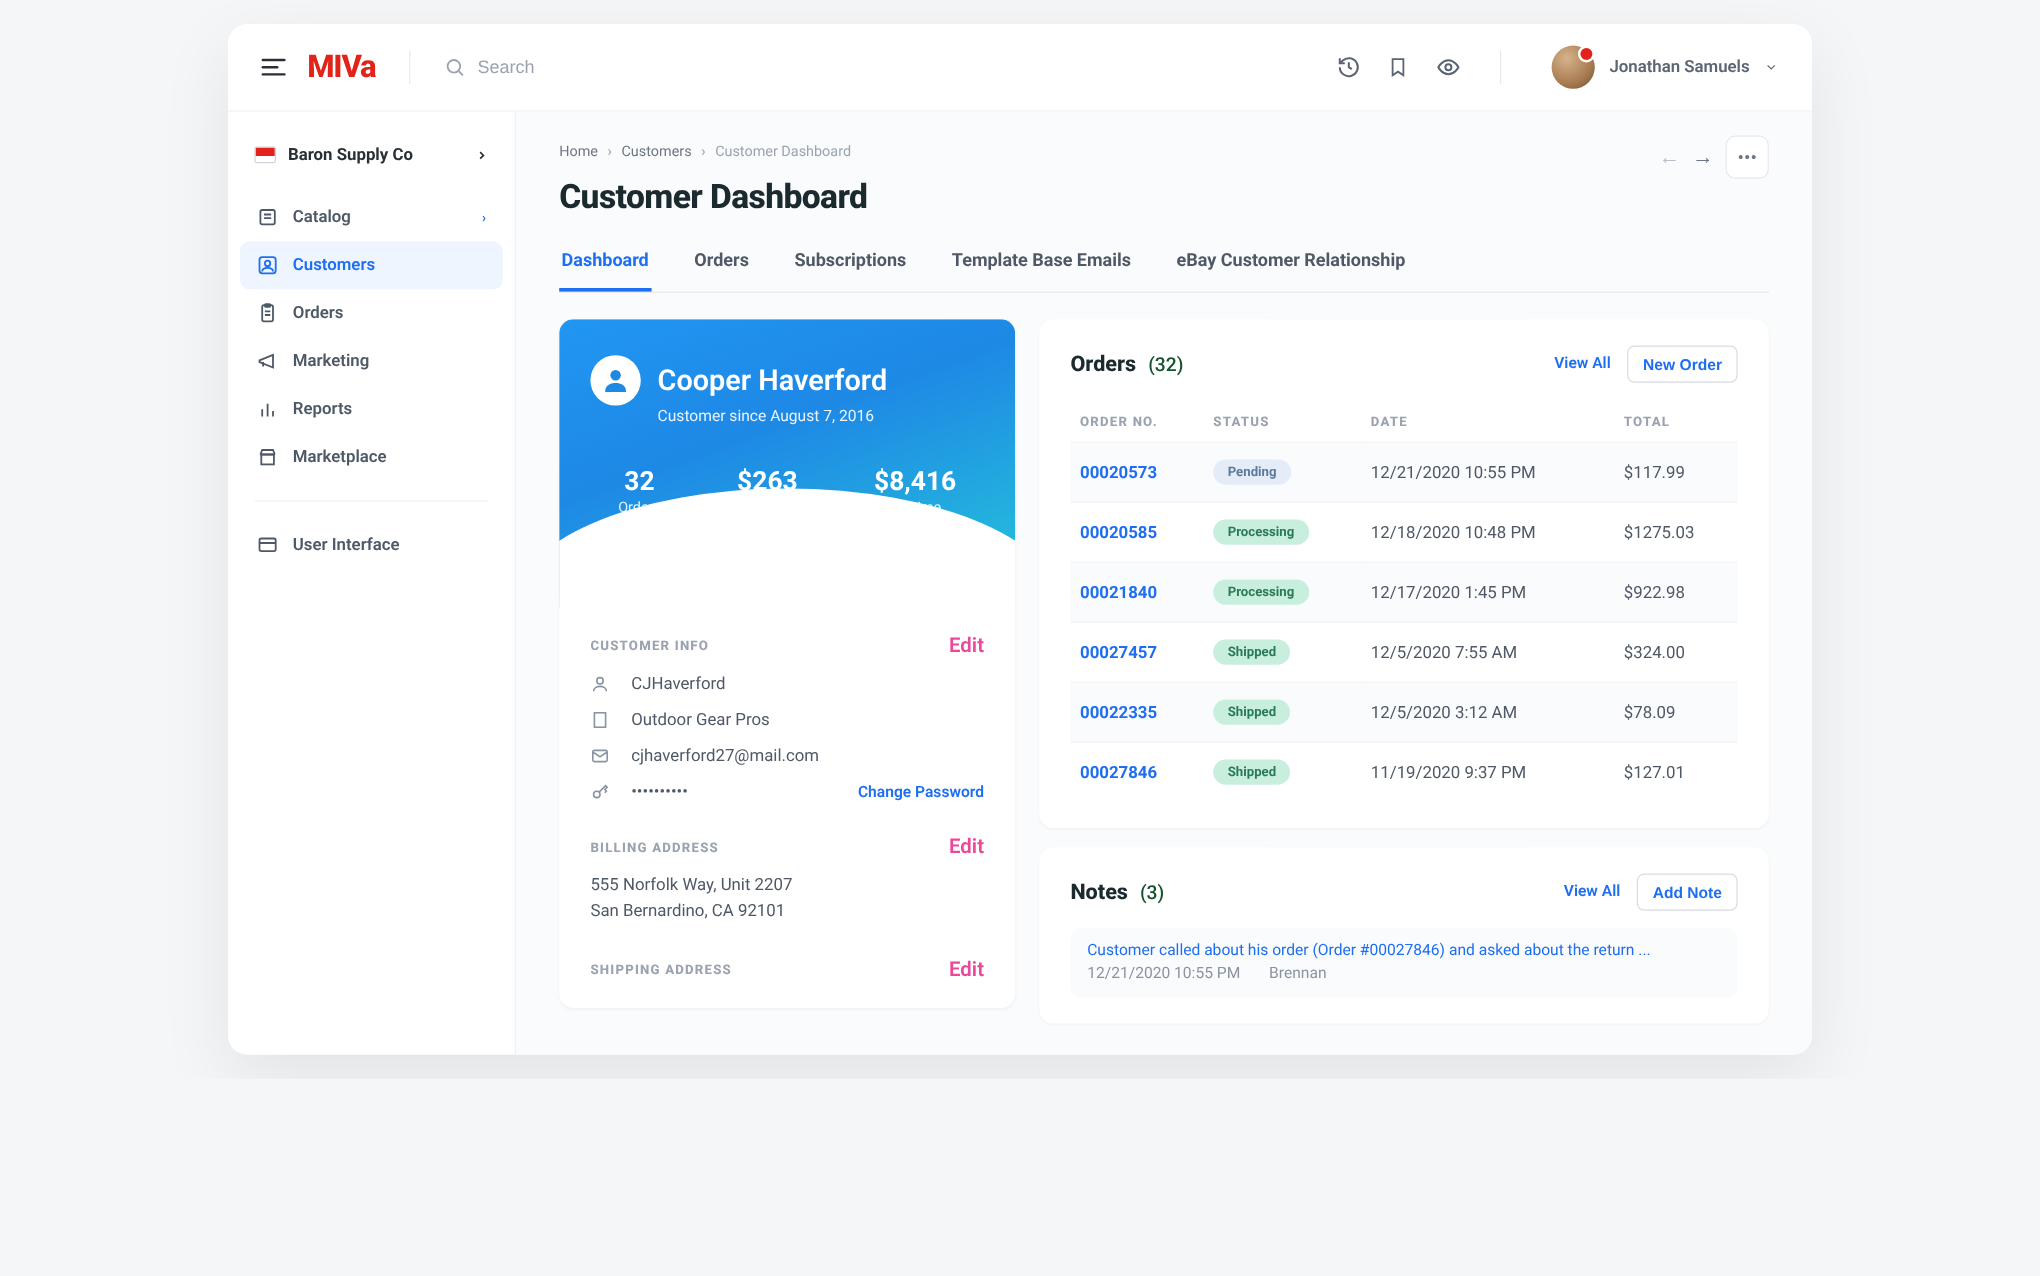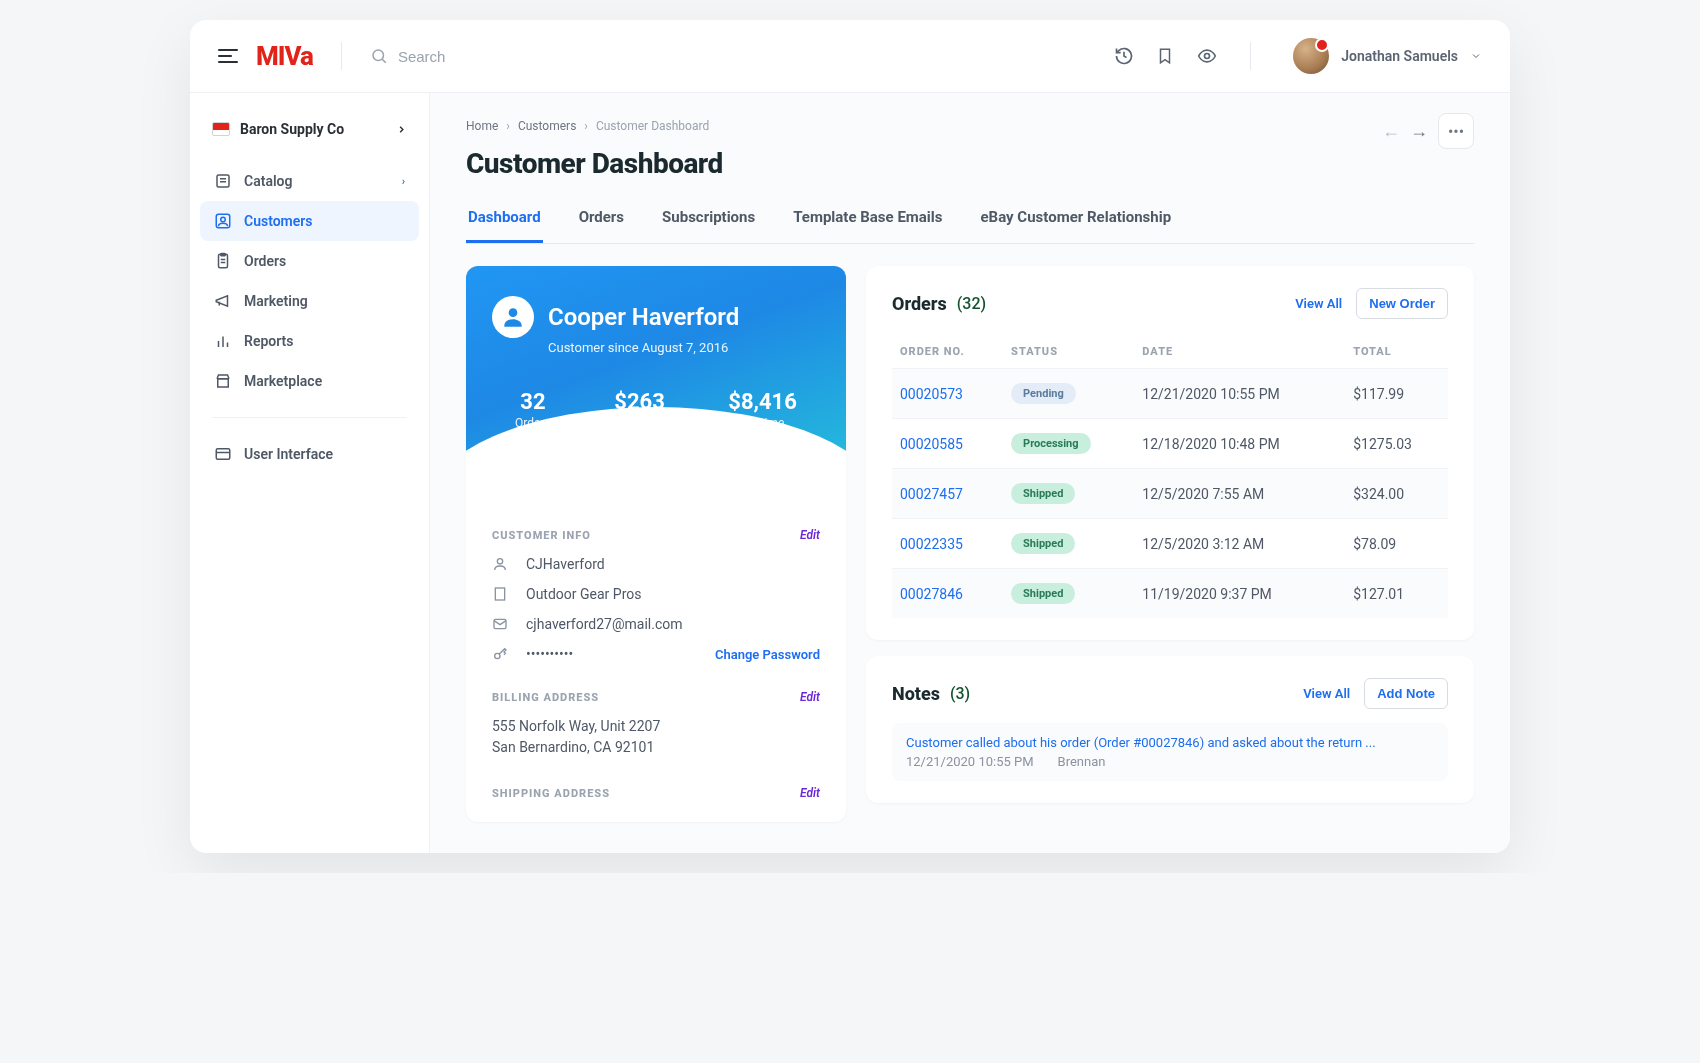--- a/index.html
+++ b/index.html
@@ -48,39 +48,39 @@
 .cust-avatar { width: 42px; height: 42px; border-radius: 50%; background: #fff; display: flex; align-items: center; justify-content: center; }
 .cust-avatar svg { width: 26px; height: 26px; }
 .cust-name { font-size: 24px; font-weight: 600; }
 .cust-since { font-size: 13px; opacity: 0.9; margin-left: 56px; margin-top: 2px; }
 .cust-stats { display: flex; justify-content: space-around; margin-top: 34px; text-align: center; position: relative; z-index: 2; }
 .stat-val { font-size: 22px; font-weight: 700; }
 .stat-lbl { font-size: 12px; opacity: 0.9; margin-top: 2px; }
 .hero-curve { position: absolute; left: -40px; right: -40px; bottom: -1px; height: 100px; background: #fff; border-radius: 50% 50% 0 0 / 100% 100% 0 0; }
 .cust-body { padding: 22px 26px; }
 .sect-head { font-size: 11px; font-weight: 800; letter-spacing: 1px; color: #9aa3af; display: flex; align-items: center; }
-.sect-head .edit { margin-left: auto; color: #6d28d9; font-size: 12px; font-weight: 600; text-transform: none; letter-spacing: 0; cursor: pointer; font-style: italic; }
+.sect-head .edit { margin-left: auto; color: #ec4899; font-size: 17px; font-weight: 600; text-transform: none; letter-spacing: 0; cursor: pointer; }
 .info-row { display: flex; align-items: center; gap: 14px; font-size: 14px; color: #4f5866; margin-top: 14px; }
 .info-row .ico { width: 20px; color: #8a93a1; }
 .changepw { margin-left: auto; color: #1d6ef0; font-size: 13px; font-weight: 600; cursor: pointer; }
 .addr { font-size: 14px; color: #4f5866; margin-top: 12px; line-height: 1.5; }
 .section-gap { margin-top: 28px; }
 .right-col { flex: 1; display: flex; flex-direction: column; gap: 16px; }
 .panel { padding: 22px 26px; }
 .panel-head { display: flex; align-items: center; gap: 10px; }
 .panel-title { font-size: 18px; font-weight: 800; color: #1b2a2f; }
 .panel-count { color: #14532d; font-weight: 500; }
 .panel-actions { margin-left: auto; display: flex; align-items: center; gap: 14px; }
 .link { color: #1d6ef0; font-size: 13px; font-weight: 600; cursor: pointer; }
 .btn-outline { border: 1px solid #d7dce3; border-radius: 6px; padding: 7px 12px; font-size: 13px; font-weight: 700; color: #1d6ef0; background: #fff; cursor: pointer; }
 table { width: 100%; border-collapse: collapse; margin-top: 16px; }
 th { text-align: left; font-size: 11px; font-weight: 800; letter-spacing: 1px; color: #9aa3af; padding: 10px 8px; }
 td { padding: 14px 8px; font-size: 14px; color: #4f5866; border-top: 1px solid #f0f2f5; }
 tbody tr:nth-child(odd) { background: #fafbfc; }
-.orderno { color: #1d6ef0; font-weight: 400; cursor: pointer; margin-top: 28px; }
+.orderno { color: #1d6ef0; font-weight: 700; cursor: pointer; margin-top: 28px; }
 .badge { display: inline-block; padding: 4px 12px; border-radius: 12px; font-size: 11px; font-weight: 700; }
 .badge.pending { background: #e3ecf7; color: #5b7a9e; }
 .badge.processing { background: #c8eedd; color: #2a7a57; }
 .badge.shipped { background: #c8eedd; color: #2a7a57; }
 .note-item { background: #fafbfc; border-radius: 8px; padding: 12px 14px; margin-top: 14px; font-size: 13px; }
 .note-text { color: #1d6ef0; cursor: pointer; }
 .note-meta { color: #8a93a1; margin-top: 4px; display: flex; gap: 24px; }
 svg { display: block; }
 </style>
 </head>
@@ -363,20 +363,26 @@
                     <td>12/21/2020 10:55 PM</td>
                     <td>$117.99</td>
                   </tr>
                   <tr>
                     <td><span class="orderno">00020585</span></td>
                     <td><span class="badge processing">Processing</span></td>
                     <td>12/18/2020 10:48 PM</td>
                     <td>$1275.03</td>
                   </tr>
                   <tr>
+                    <td><span class="orderno">00021840</span></td>
+                    <td><span class="badge processing">Processing</span></td>
+                    <td>12/17/2020 1:45 PM</td>
+                    <td>$922.98</td>
+                  </tr>
+                  <tr>
                     <td><span class="orderno">00027457</span></td>
                     <td><span class="badge shipped">Shipped</span></td>
                     <td>12/5/2020 7:55 AM</td>
                     <td>$324.00</td>
                   </tr>
                   <tr>
                     <td><span class="orderno">00022335</span></td>
                     <td><span class="badge shipped">Shipped</span></td>
                     <td>12/5/2020 3:12 AM</td>
                     <td>$78.09</td>

